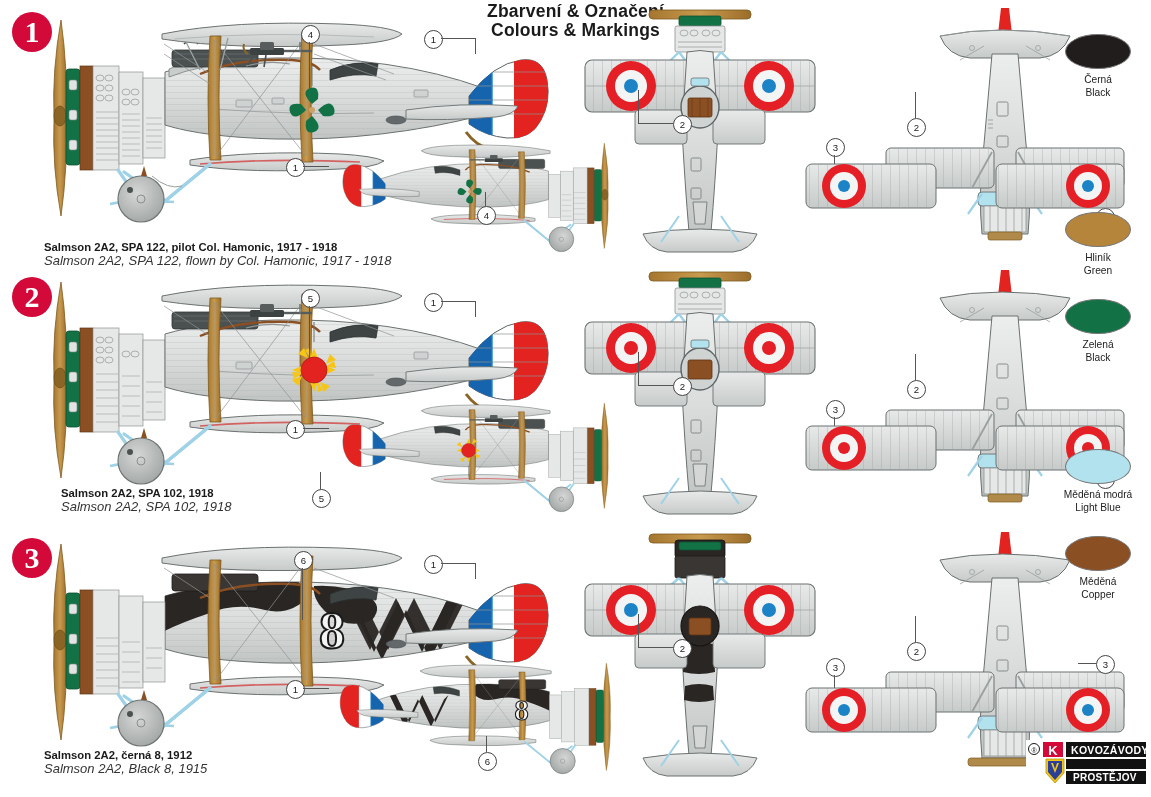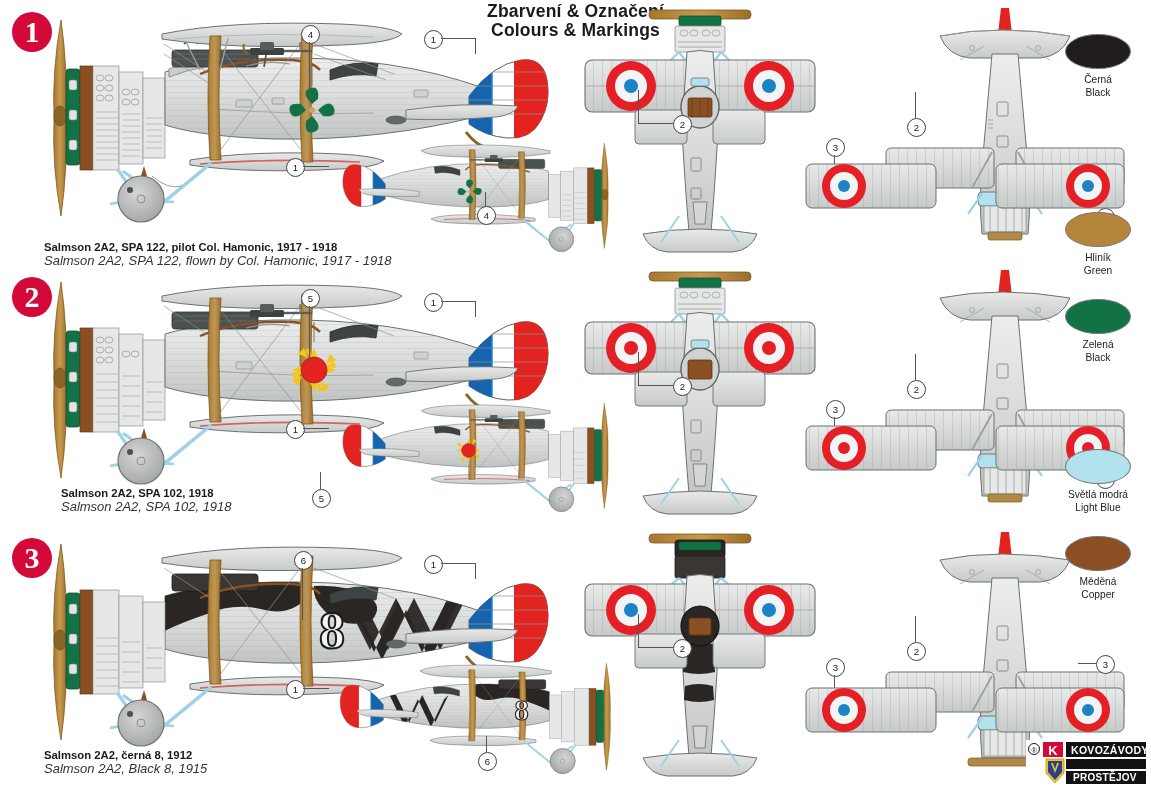--- a/index.html
+++ b/index.html
@@ -997,21 +997,21 @@
       <div class="swatch" style="background:#127145"></div>
       <div class="swlabel">
         <div>Zelená</div>
         <div>Black</div>
       </div>
     </div>
 
     <div style="margin-top:85px">
       <div class="swatch" style="background:#b2e2ee"></div>
       <div class="swlabel">
-        <div>Světlá modrá</div>
+        <div>Měděná modrá</div>
         <div>Light Blue</div>
       </div>
     </div>
 
     <div style="margin-top:22px">
       <div class="swatch" style="background:#8a4f22"></div>
       <div class="swlabel">
         <div>Měděná</div>
         <div>Copper</div>
       </div>

